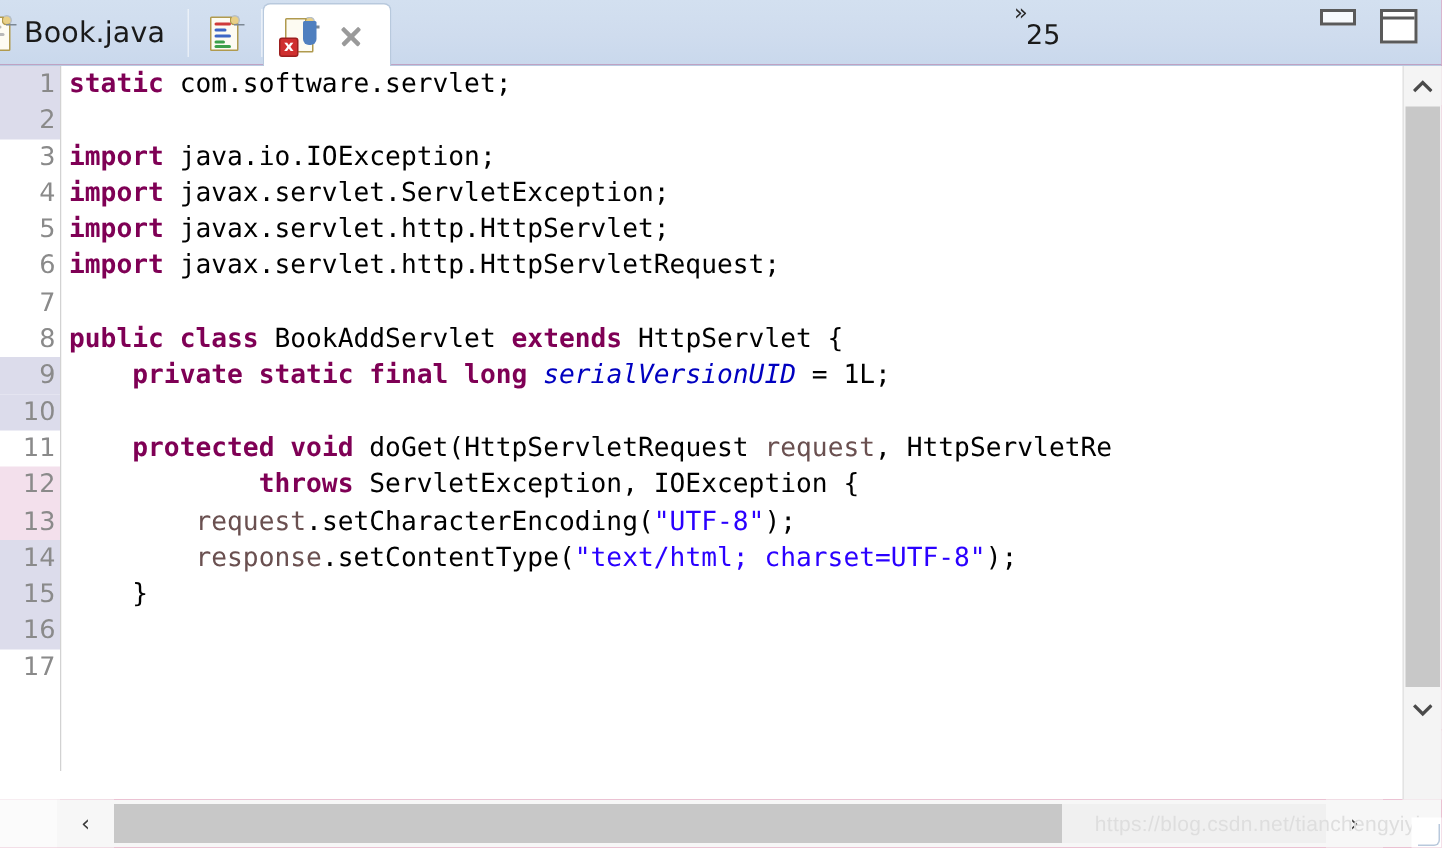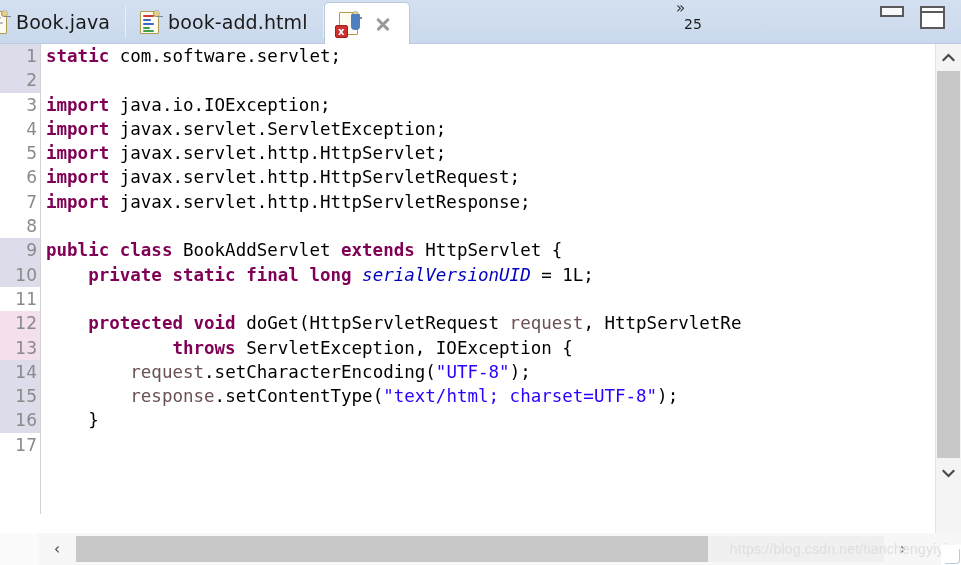--- a/index.html
+++ b/index.html
@@ -154,21 +154,21 @@
     cursor: pointer;
   }
   .overflow .chev {
     font-size: 15px;
     color: #2b2b2b;
     line-height: 12px;
     letter-spacing: -2px;
     font-family: "DejaVu Sans", sans-serif;
   }
   .overflow .cnt {
-    font-size: 14px;
+    font-size: 18px;
     color: #1a1a1a;
     line-height: 20px;
     margin-left: 8px;
     font-family: "DejaVu Sans", sans-serif;
   }
 
   .winbtns {
     position: absolute;
     right: 16px; top: 6px;
     display: flex;
@@ -394,21 +394,20 @@
         <div class="tab inactive">
           <div class="ficon html">
             <div class="page"></div>
             <div class="fold"></div>
             <div class="ln l1" style="left:3px;top:4px;width:11px"></div>
             <div class="ln l2" style="left:3px;top:8px;width:8px"></div>
             <div class="ln l3" style="left:3px;top:12px;width:11px"></div>
             <div class="ln l4" style="left:3px;top:16px;width:7px"></div>
             <div class="ln l5" style="left:3px;top:19px;width:11px"></div>
           </div>
-          <span class="label">book-add.html</span>
         </div>
         <div class="tab active">
           <div class="ficon java">
             <div class="page"></div>
             <div class="fold"></div>
             <div class="jmark"></div>
             <div class="errbadge">x</div>
           </div>
           <div class="tab-close"></div>
         </div>
@@ -446,21 +445,20 @@
         <div class="gline">17</div>
       </div>
     <div class="gutter-sep"></div>
     <div class="code" id="code">
         <div class="cline"><span class="kw">static</span><span class="plain"> com.software.servlet;</span></div>
         <div class="cline">&nbsp;</div>
         <div class="cline"><span class="kw">import</span><span class="plain"> java.io.IOException;</span></div>
         <div class="cline"><span class="kw">import</span><span class="plain"> javax.servlet.ServletException;</span></div>
         <div class="cline"><span class="kw">import</span><span class="plain"> javax.servlet.http.HttpServlet;</span></div>
         <div class="cline"><span class="kw">import</span><span class="plain"> javax.servlet.http.HttpServletRequest;</span></div>
-        <div class="cline"><span class="kw">import</span><span class="plain"> javax.servlet.http.HttpServletResponse;</span></div>
         <div class="cline">&nbsp;</div>
         <div class="cline"><span class="kw">public class</span><span class="plain"> BookAddServlet </span><span class="kw">extends</span><span class="plain"> HttpServlet {</span></div>
         <div class="cline"><span class="plain">    </span><span class="kw">private static final long</span><span class="plain"> </span><span class="fld">serialVersionUID</span><span class="plain"> = 1L;</span></div>
         <div class="cline">&nbsp;</div>
         <div class="cline"><span class="plain">    </span><span class="kw">protected void</span><span class="plain"> doGet(HttpServletRequest </span><span class="parm">request</span><span class="plain">, HttpServletRe</span></div>
         <div class="cline"><span class="plain">            </span><span class="kw">throws</span><span class="plain"> ServletException, IOException {</span></div>
         <div class="cline"><span class="plain">        </span><span class="parm">request</span><span class="plain">.setCharacterEncoding(</span><span class="str">"UTF-8"</span><span class="plain">);</span></div>
         <div class="cline"><span class="plain">        </span><span class="parm">response</span><span class="plain">.setContentType(</span><span class="str">"text/html; charset=UTF-8"</span><span class="plain">);</span></div>
         <div class="cline"><span class="plain">    }</span></div>
         <div class="cline">&nbsp;</div>

